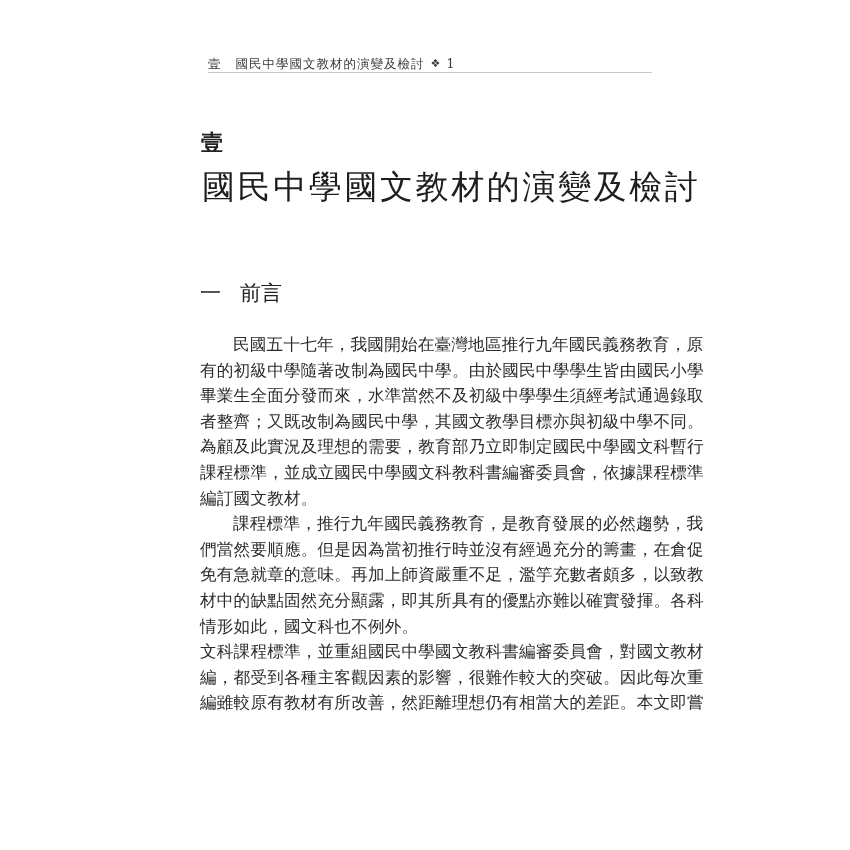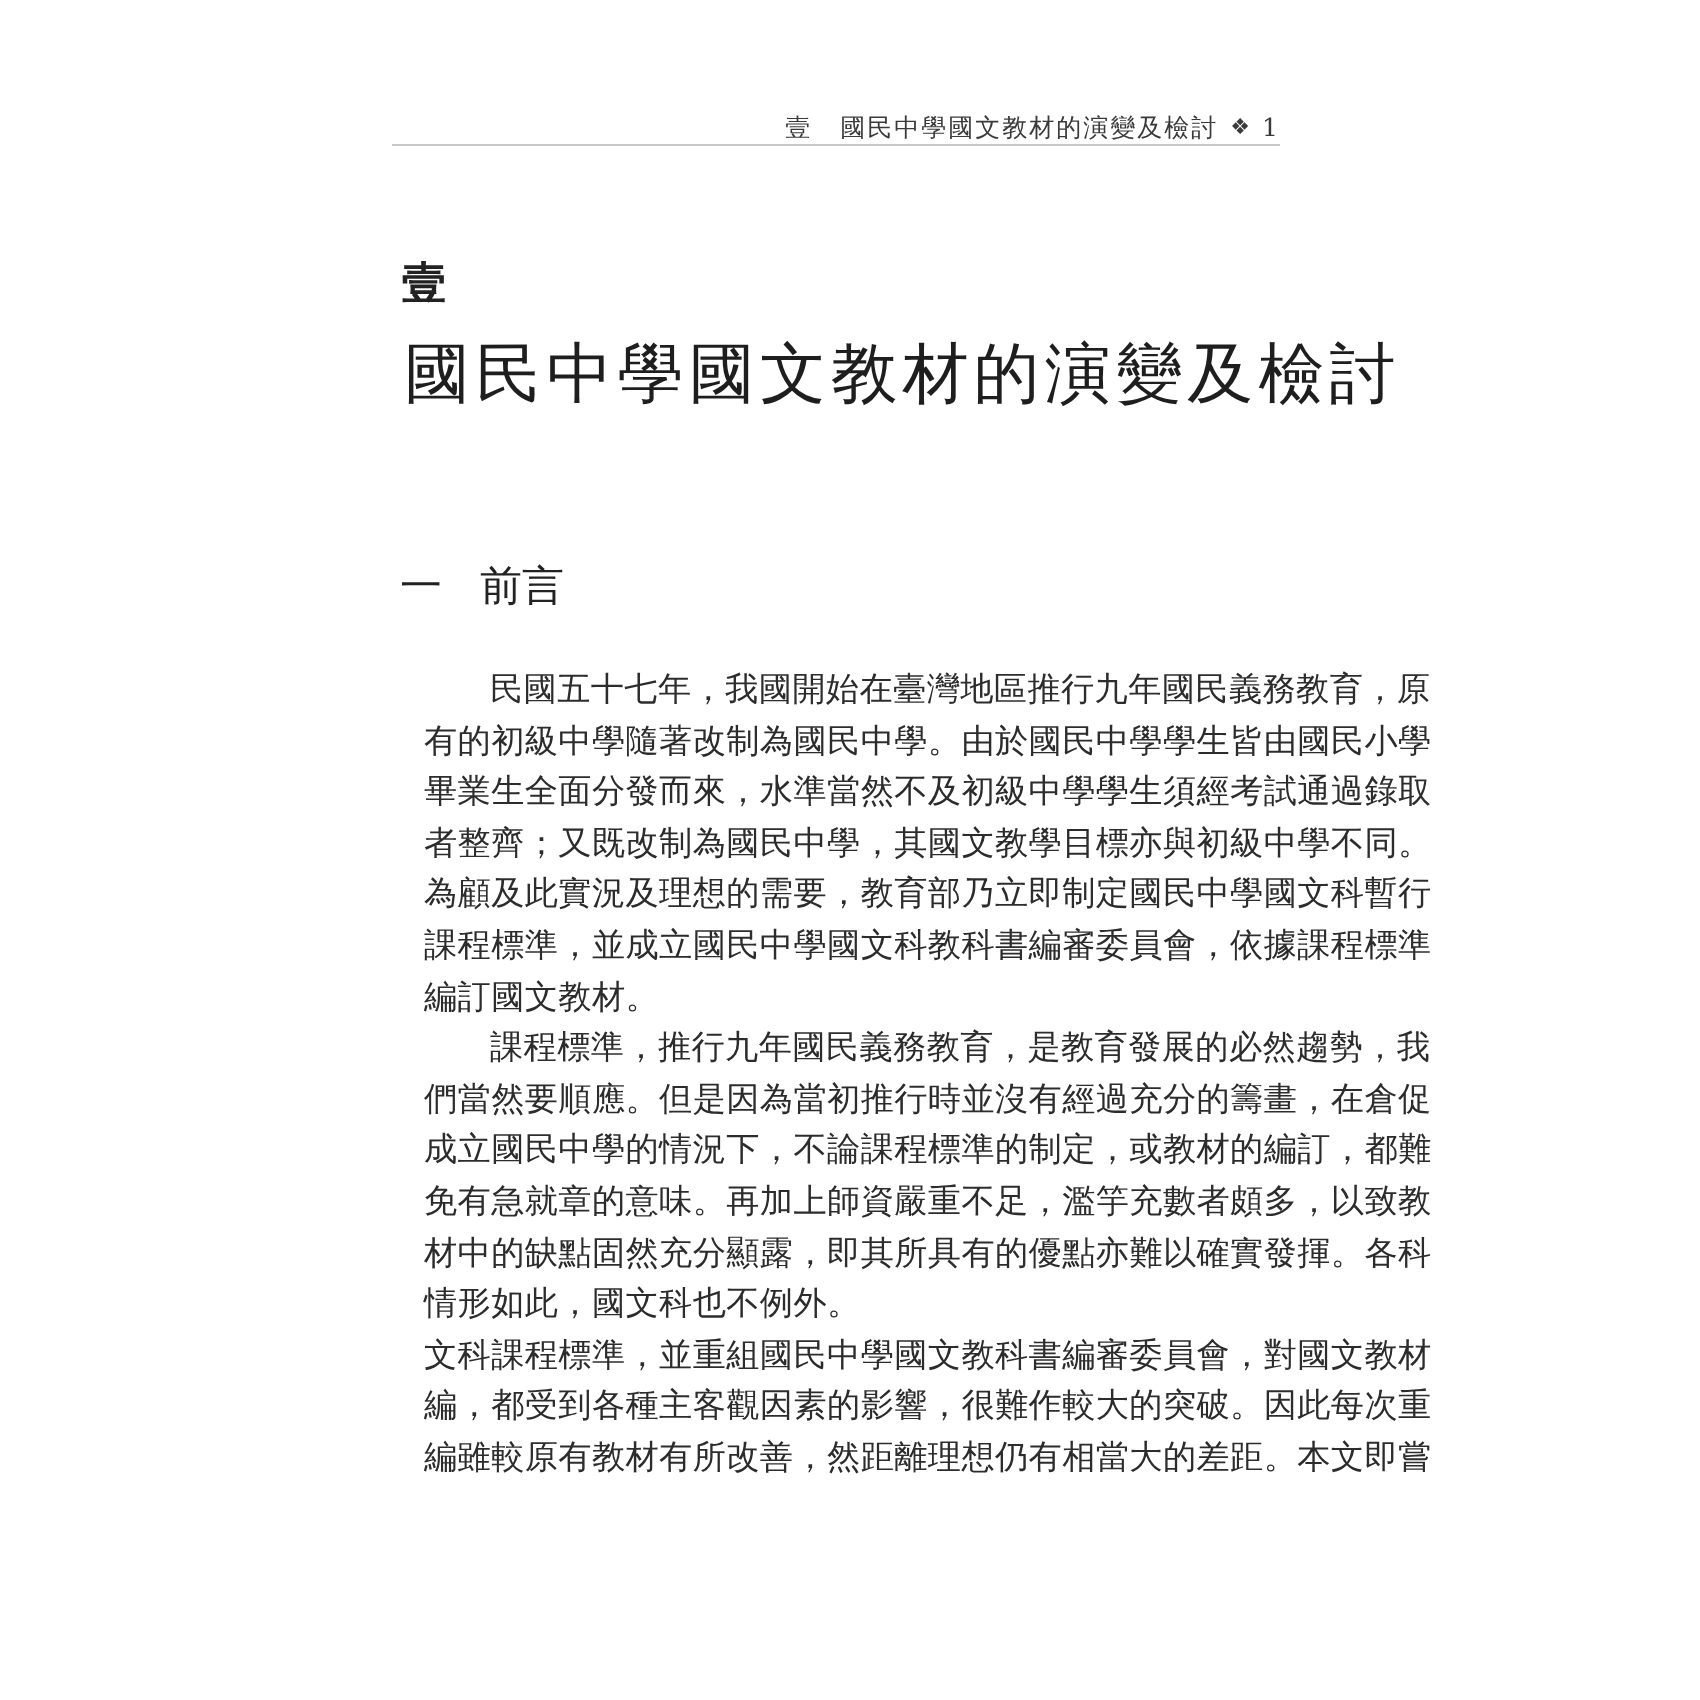--- a/index.html
+++ b/index.html
@@ -10,26 +10,26 @@
     body {
       width: 850px;
       height: 850px;
       position: relative;
       overflow: hidden;
       font-family: "DejaVu Serif", "Liberation Serif", serif;
       color: #2a2a2a;
     }
     .running-header {
       position: absolute;
-      left: 196px;
+      left: 208px;
       top: 58px;
       width: 444px;
       height: 14px;
       border-bottom: 1px solid #c8c8c8;
-      text-align: right;
+      text-align: left;
       font-size: 12.5px;
       line-height: 12px;
       color: #3a3a3a;
       letter-spacing: 1px;
       white-space: nowrap;
     }
     .running-header span { display: inline-block; vertical-align: top; }
     .rh-num { margin-right: 14px; }
     .rh-sep { margin: 0 5px 0 6px; font-size: 11px; }
     .chapter-num {
@@ -66,21 +66,20 @@
     .section-heading .sec-num { display: inline-block; width: 40px; }
     .body-text {
       position: absolute;
       left: 200px;
       top: 332px;
       width: 456px;
       font-size: 16.6px;
       line-height: 25.6px;
       color: #2c2c2c;
       letter-spacing: 0.2px;
-      margin-left: 12px;
     }
     .line { display: block; white-space: nowrap; }
     .line.indent { padding-left: 33px; }
   </style>
 </head>
 <body>
 
 <div class="running-header">
   <span class="rh-num">壹</span><span>國民中學國文教材的演變及檢討</span><span class="rh-sep">❖</span><span>1</span>
 </div>
@@ -98,21 +97,20 @@
     <span class="line">有的初級中學隨著改制為國民中學。由於國民中學學生皆由國民小學</span>
     <span class="line">畢業生全面分發而來，水準當然不及初級中學學生須經考試通過錄取</span>
     <span class="line">者整齊；又既改制為國民中學，其國文教學目標亦與初級中學不同。</span>
     <span class="line">為顧及此實況及理想的需要，教育部乃立即制定國民中學國文科暫行</span>
     <span class="line">課程標準，並成立國民中學國文科教科書編審委員會，依據課程標準</span>
     <span class="line">編訂國文教材。</span>
   </div>
   <div>
     <span class="line indent">課程標準，推行九年國民義務教育，是教育發展的必然趨勢，我</span>
     <span class="line">們當然要順應。但是因為當初推行時並沒有經過充分的籌畫，在倉促</span>
-    <span class="line">成立國民中學的情況下，不論課程標準的制定，或教材的編訂，都難</span>
     <span class="line">免有急就章的意味。再加上師資嚴重不足，濫竽充數者頗多，以致教</span>
     <span class="line">材中的缺點固然充分顯露，即其所具有的優點亦難以確實發揮。各科</span>
     <span class="line">情形如此，國文科也不例外。</span>
   </div>
   <div>
     <span class="line">文科課程標準，並重組國民中學國文教科書編審委員會，對國文教材</span>
     <span class="line">編，都受到各種主客觀因素的影響，很難作較大的突破。因此每次重</span>
     <span class="line">編雖較原有教材有所改善，然距離理想仍有相當大的差距。本文即嘗</span>
   </div>
 </div>

